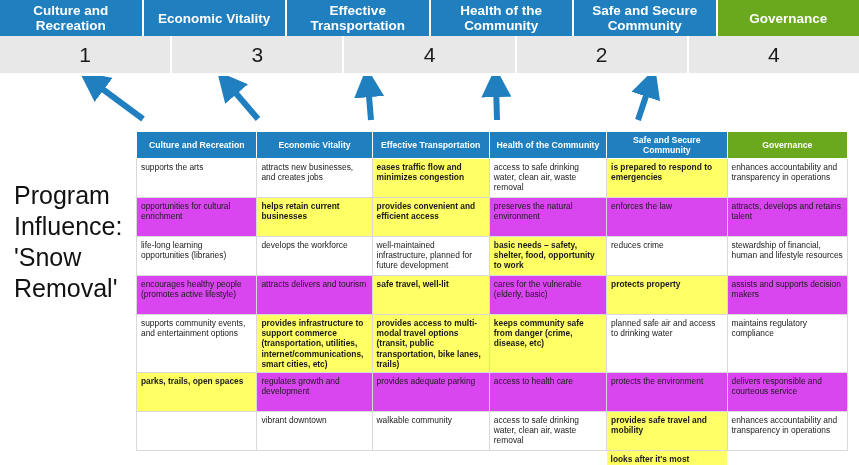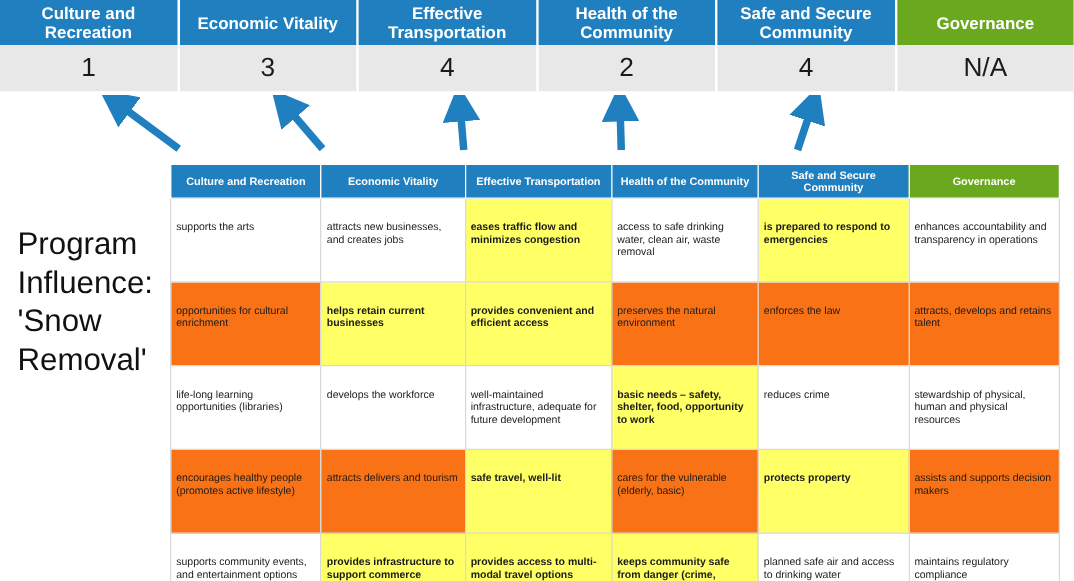--- a/index.html
+++ b/index.html
@@ -111,28 +111,28 @@
     border: 1px solid #ffffff;
     vertical-align: middle;
   }
   #matrix th.gov {
     background: #6aa81e;
   }
   #matrix td {
     font-size: 8.4px;
     line-height: 10.2px;
     color: #1a1a1a;
-    padding: 17px 4px;
+    padding: 3px 4px;
     border: 1px solid #d9d9d9;
     vertical-align: top;
     background: #ffffff;
     height: 32px;
   }
   #matrix tr.alt td {
-    background: #f97316;
+    background: #d946ef;
   }
   #matrix td.hl {
     background: #ffff66 !important;
     font-weight: bold;
   }
   #matrix td.empty {
     background: #ffffff;
   }
   #matrix tr.blank td {
     background: #ffffff;
@@ -150,21 +150,20 @@
   <div class="top-head-cell">Safe and Secure Community</div>
   <div class="top-head-cell gov">Governance</div>
 </div>
 
 <div id="score-band">
   <div class="score-cell">1</div>
   <div class="score-cell">3</div>
   <div class="score-cell">4</div>
   <div class="score-cell">2</div>
   <div class="score-cell">4</div>
-  <div class="score-cell">N/A</div>
 </div>
 
 <svg id="arrow-layer" viewBox="0 0 859 56">
   <defs>
     <marker id="ah" markerWidth="5" markerHeight="5" refX="2.2" refY="2.5" orient="auto">
       <path d="M0,0 L5,2.5 L0,5 z" fill="#1f7fbf"></path>
     </marker>
   </defs>
   <line x1="143" y1="43" x2="93" y2="6" stroke="#1f7fbf" stroke-width="6" marker-end="url(#ah)"></line>
   <line x1="258" y1="43" x2="228" y2="8" stroke="#1f7fbf" stroke-width="6" marker-end="url(#ah)"></line>
@@ -207,41 +206,57 @@
       <td>opportunities for cultural enrichment</td>
       <td class="hl">helps retain current businesses</td>
       <td class="hl">provides convenient and efficient access</td>
       <td>preserves the natural environment</td>
       <td>enforces the law</td>
       <td>attracts, develops and retains talent</td>
     </tr>
     <tr>
       <td>life-long learning opportunities (libraries)</td>
       <td>develops the workforce</td>
-      <td>well-maintained infrastructure, adequate for future development</td>
+      <td>well-maintained infrastructure, planned for future development</td>
       <td class="hl">basic needs – safety, shelter, food, opportunity to work</td>
       <td>reduces crime</td>
-      <td>stewardship of physical, human and physical resources</td>
+      <td>stewardship of financial, human and lifestyle resources</td>
     </tr>
     <tr class="alt">
       <td>encourages healthy people (promotes active lifestyle)</td>
       <td>attracts delivers and tourism</td>
       <td class="hl">safe travel, well-lit</td>
       <td>cares for the vulnerable (elderly, basic)</td>
       <td class="hl">protects property</td>
       <td>assists and supports decision makers</td>
     </tr>
     <tr>
       <td>supports community events, and entertainment options</td>
       <td class="hl">provides infrastructure to support commerce (transportation, utilities, internet/communications, smart cities, etc)</td>
       <td class="hl">provides access to multi-modal travel options (transit, public transportation, bike lanes, trails)</td>
       <td class="hl">keeps community safe from danger (crime, disease, etc)</td>
       <td>planned safe air and access to drinking water</td>
       <td>maintains regulatory compliance</td>
     </tr>
+    <tr class="alt">
+      <td class="hl">parks, trails, open spaces</td>
+      <td>regulates growth and development</td>
+      <td>provides adequate parking</td>
+      <td>access to health care</td>
+      <td>protects the environment</td>
+      <td>delivers responsible and courteous service</td>
+    </tr>
+    <tr>
+      <td class="empty"></td>
+      <td>vibrant downtown</td>
+      <td>walkable community</td>
+      <td>access to safe drinking water, clean air, waste removal</td>
+      <td class="hl">provides safe travel and mobility</td>
+      <td>enhances accountability and transparency in operations</td>
+    </tr>
     <tr class="blank">
       <td></td>
       <td></td>
       <td></td>
       <td></td>
       <td class="hl">looks after it's most vulnerable</td>
       <td></td>
     </tr>
   </tbody>
 </table>

